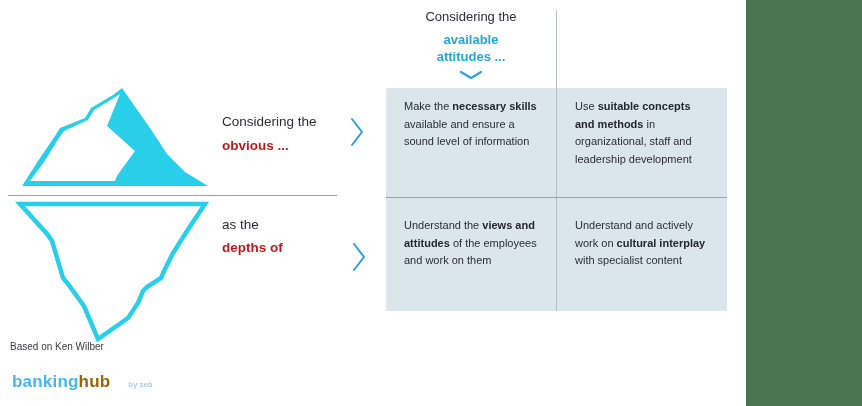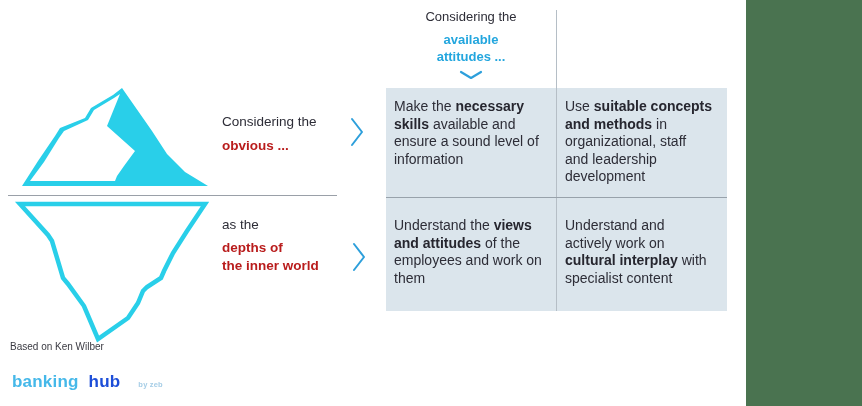--- a/index.html
+++ b/index.html
@@ -14,35 +14,35 @@
   .label{position:absolute;font-size:13.5px;line-height:19px;color:#2d2d37;}
   .label .hl{color:#b91c1c;font-weight:700;}
   .gap-sm{height:5px;}
   .chev-right{position:absolute;}
   .chev-down{display:block;margin:5px auto 0 auto;}
 
   .caption{position:absolute;left:10px;top:341px;font-size:10px;color:#3a3a42;}
 
   .logo{position:absolute;left:12px;top:372px;font-weight:700;font-size:17px;letter-spacing:.2px;cursor:pointer;}
   .logo .p1{color:#45b8e9;}
-  .logo .p2{color:#1d4ed8;padding-left:10px;}
+  .logo .p2{color:#a16207;}
   .logo .suffix{font-size:7.5px;color:#a5cde6;font-weight:700;margin-left:18px;}
 
   .matrix-bg{position:absolute;left:386px;top:88px;width:341px;height:223px;background:#dbe5ec;}
   .v-divider{position:absolute;left:556px;top:10px;width:1px;height:301px;background:#b5bec6;}
   .h-divider{position:absolute;left:386px;top:197px;width:341px;height:1px;background:#98a2ab;}
 
   .mx-header{position:absolute;top:8px;width:170px;text-align:center;font-size:13px;line-height:18px;}
   .mx-header .plain{color:#2d2d37;margin-bottom:5px;}
   .mx-header .hl{color:#23a6de;font-weight:700;line-height:17px;}
   .hdr1{left:386px;}
   .hdr2{left:557px;}
 
-  .cell{position:absolute;width:170px;font-size:14px;line-height:17.5px;color:#2d2d37;
-        box-sizing:border-box;padding:10px 14px 0 8px;}
+  .cell{position:absolute;width:170px;font-size:11px;line-height:17.5px;color:#2d2d37;
+        box-sizing:border-box;padding:10px 14px 0 18px;}
   .cell b{font-weight:700;color:#26262f;}
   .cell-tl{left:386px;top:88px;height:109px;}
   .cell-tr{left:557px;top:88px;height:109px;}
   .cell-bl{left:386px;top:198px;height:113px;padding-top:19px;}
   .cell-br{left:557px;top:198px;height:113px;padding-top:19px;}
 </style>
 </head>
 <body>
 
 <div class="canvas">
@@ -65,21 +65,20 @@
   </div>
 
   <svg class="chev-right" style="left:350px;top:117px;" width="14" height="30" viewBox="0 0 14 30">
     <polyline points="2,2 12,15 2,28" fill="none" stroke="#2d9fdb" stroke-width="2" stroke-linecap="round" stroke-linejoin="round"></polyline>
   </svg>
 
   <div class="label" style="left:222px;top:216px;line-height:18px;">
     <div>as the</div>
     <div class="gap-sm"></div>
     <div class="hl">depths of</div>
-    <div class="hl">the inner world</div>
   </div>
 
   <svg class="chev-right" style="left:352px;top:242px;" width="14" height="30" viewBox="0 0 14 30">
     <polyline points="2,2 12,15 2,28" fill="none" stroke="#2d9fdb" stroke-width="2" stroke-linecap="round" stroke-linejoin="round"></polyline>
   </svg>
 
   <div class="matrix-bg"></div>
   <div class="v-divider"></div>
   <div class="h-divider"></div>
 

